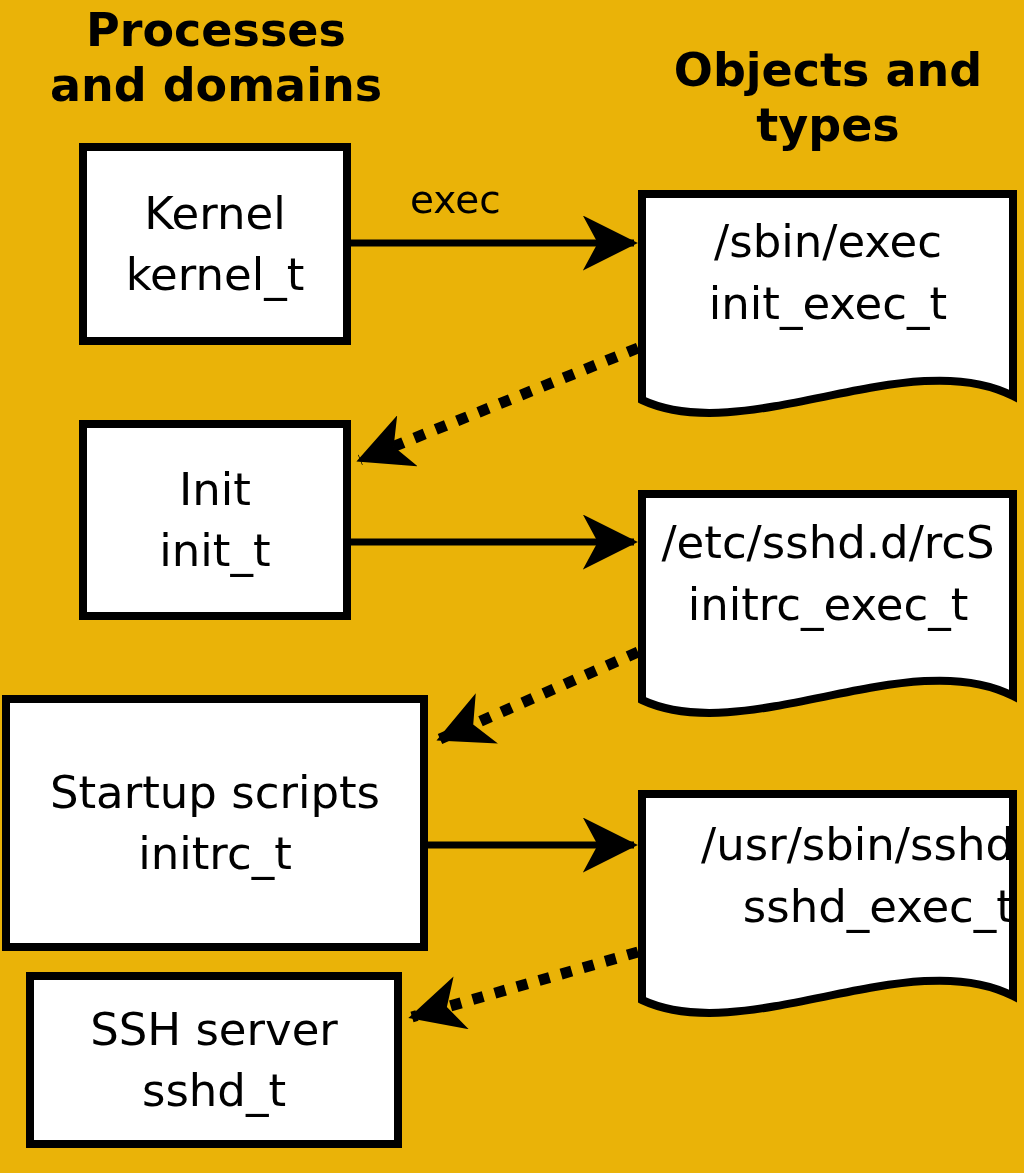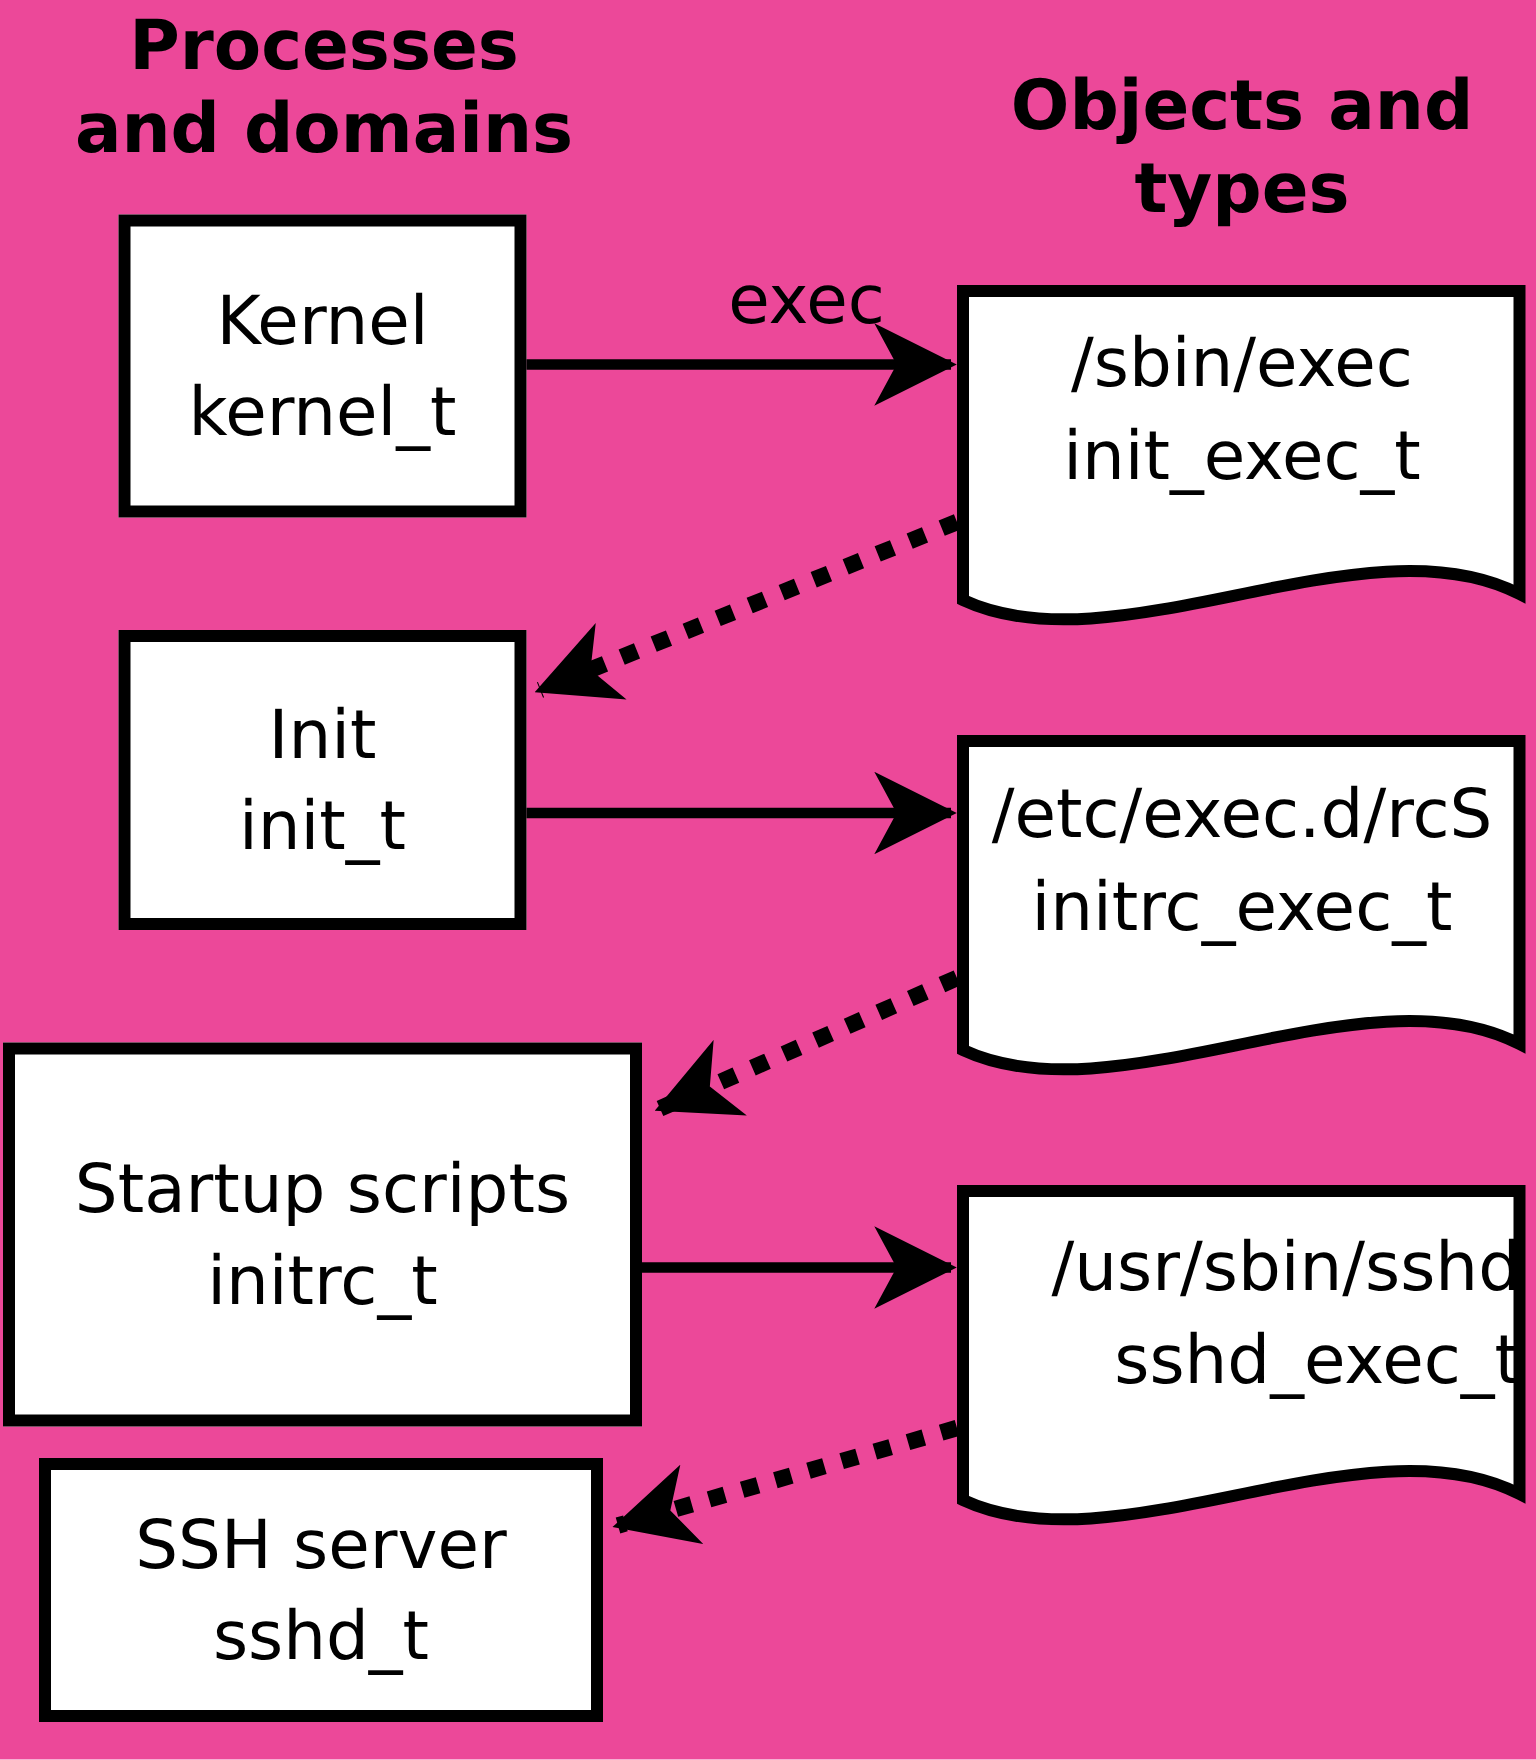--- a/index.html
+++ b/index.html
@@ -4,21 +4,21 @@
 <style>
   html, body {
     margin: 0;
     padding: 0;
     background: #ffffff;
   }
   .canvas {
     position: relative;
     width: 1024px;
     height: 1173px;
-    background: #ec4899;
+    background: #eab308;
     color: #000000;
     font-family: "DejaVu Sans", "Liberation Sans", sans-serif;
     overflow: hidden;
   }
   .layer {
     position: absolute;
     left: 0;
     top: 0;
     width: 1024px;
     height: 1173px;
@@ -71,23 +71,23 @@
   .doc-label span { display: block; }
   .doc-label-1 { top: 211px; }
   .doc-label-2 { top: 512px; }
   .doc-label-3 { top: 814px; text-align: right; }
 
   .edge-label {
     position: absolute;
     left: 410px;
     top: 172px;
     width: 180px;
-    font-size: 45px;
+    font-size: 39px;
     line-height: 56px;
-    text-align: right;
+    text-align: left;
     white-space: nowrap;
     z-index: 3;
   }
 </style>
 </head>
 <body>
 
 <div class="canvas">
 
   <div class="col-header hdr-left">
@@ -136,21 +136,21 @@
     <line x1="638" y1="952" x2="412" y2="1017" stroke="#000000" stroke-width="11" stroke-dasharray="11 12" marker-end="url(#head)"></line>
   </svg>
 
   <div class="edge-label">exec</div>
 
   <div class="doc-label doc-label-1">
     <span>/sbin/exec</span>
     <span>init_exec_t</span>
   </div>
   <div class="doc-label doc-label-2">
-    <span>/etc/exec.d/rcS</span>
+    <span>/etc/sshd.d/rcS</span>
     <span>initrc_exec_t</span>
   </div>
   <div class="doc-label doc-label-3">
     <span>/usr/sbin/sshd</span>
     <span>sshd_exec_t</span>
   </div>
 
 </div>
 
 </body></html>

